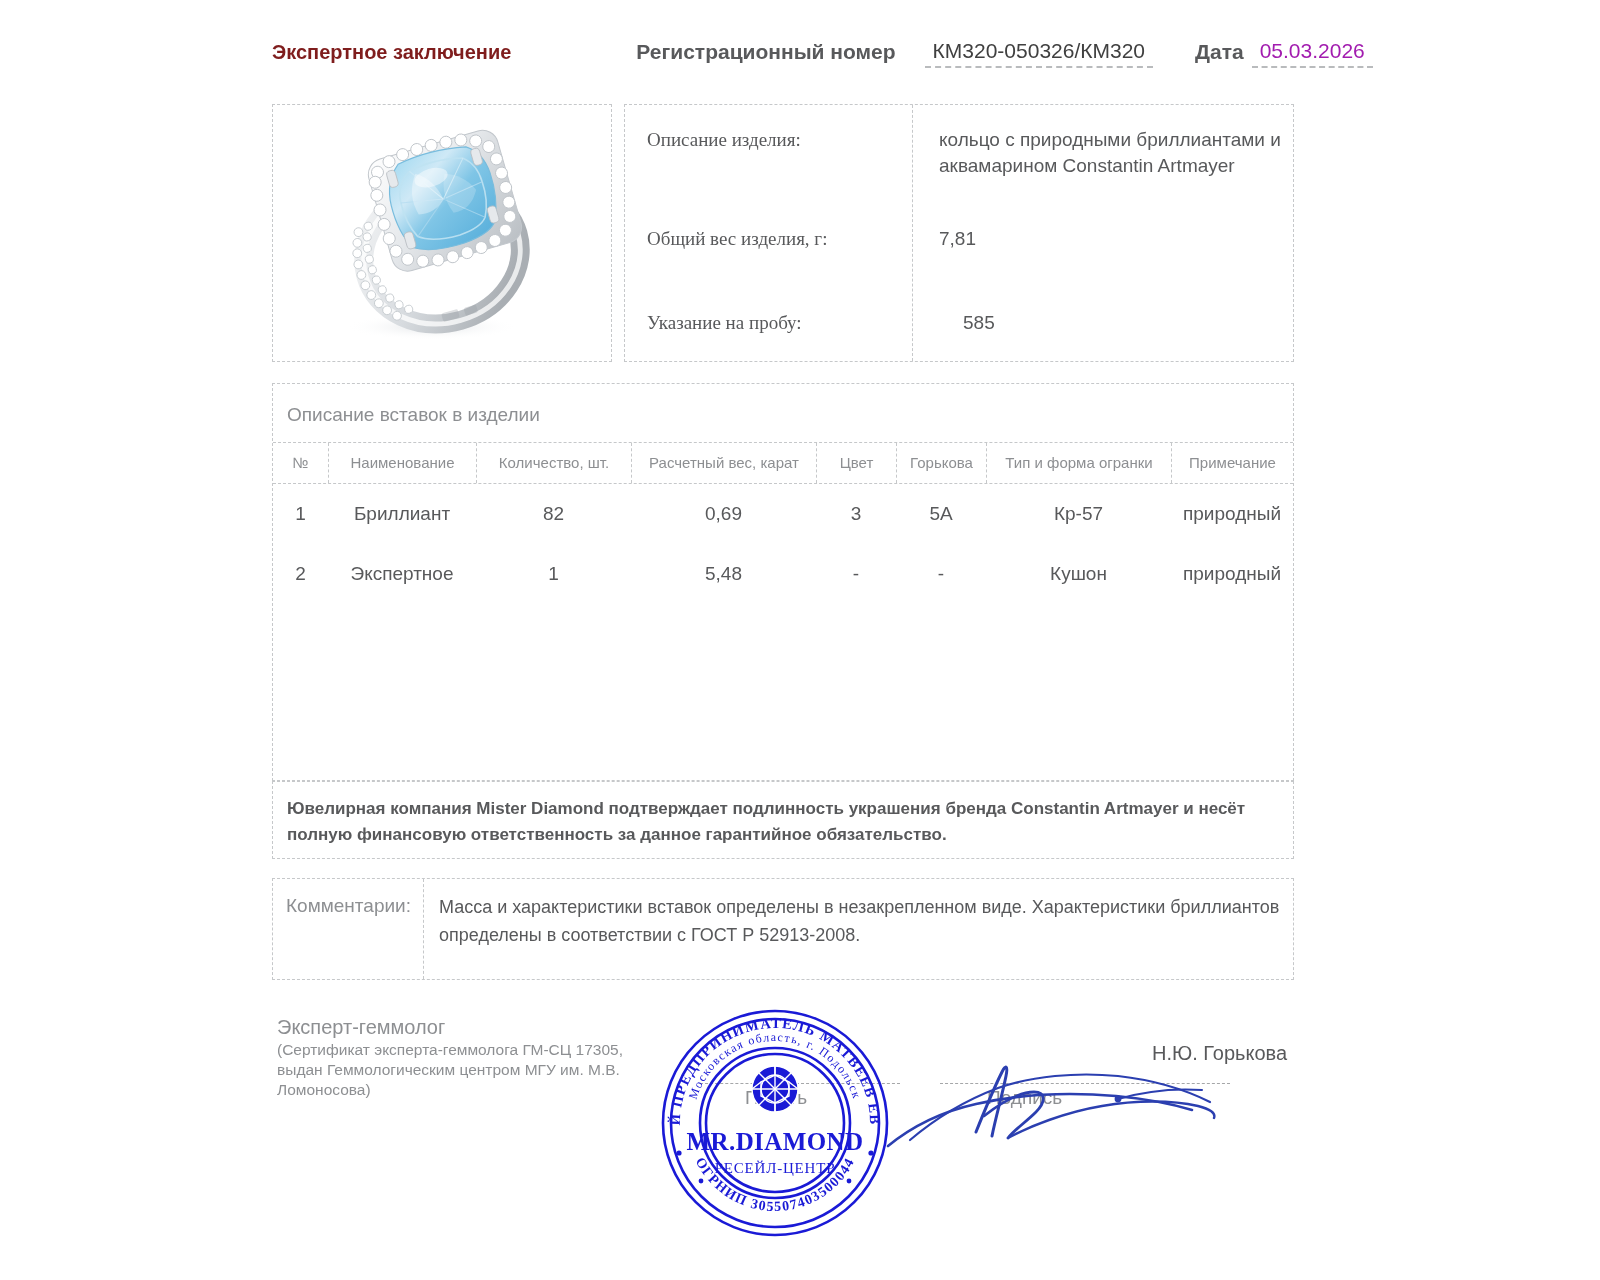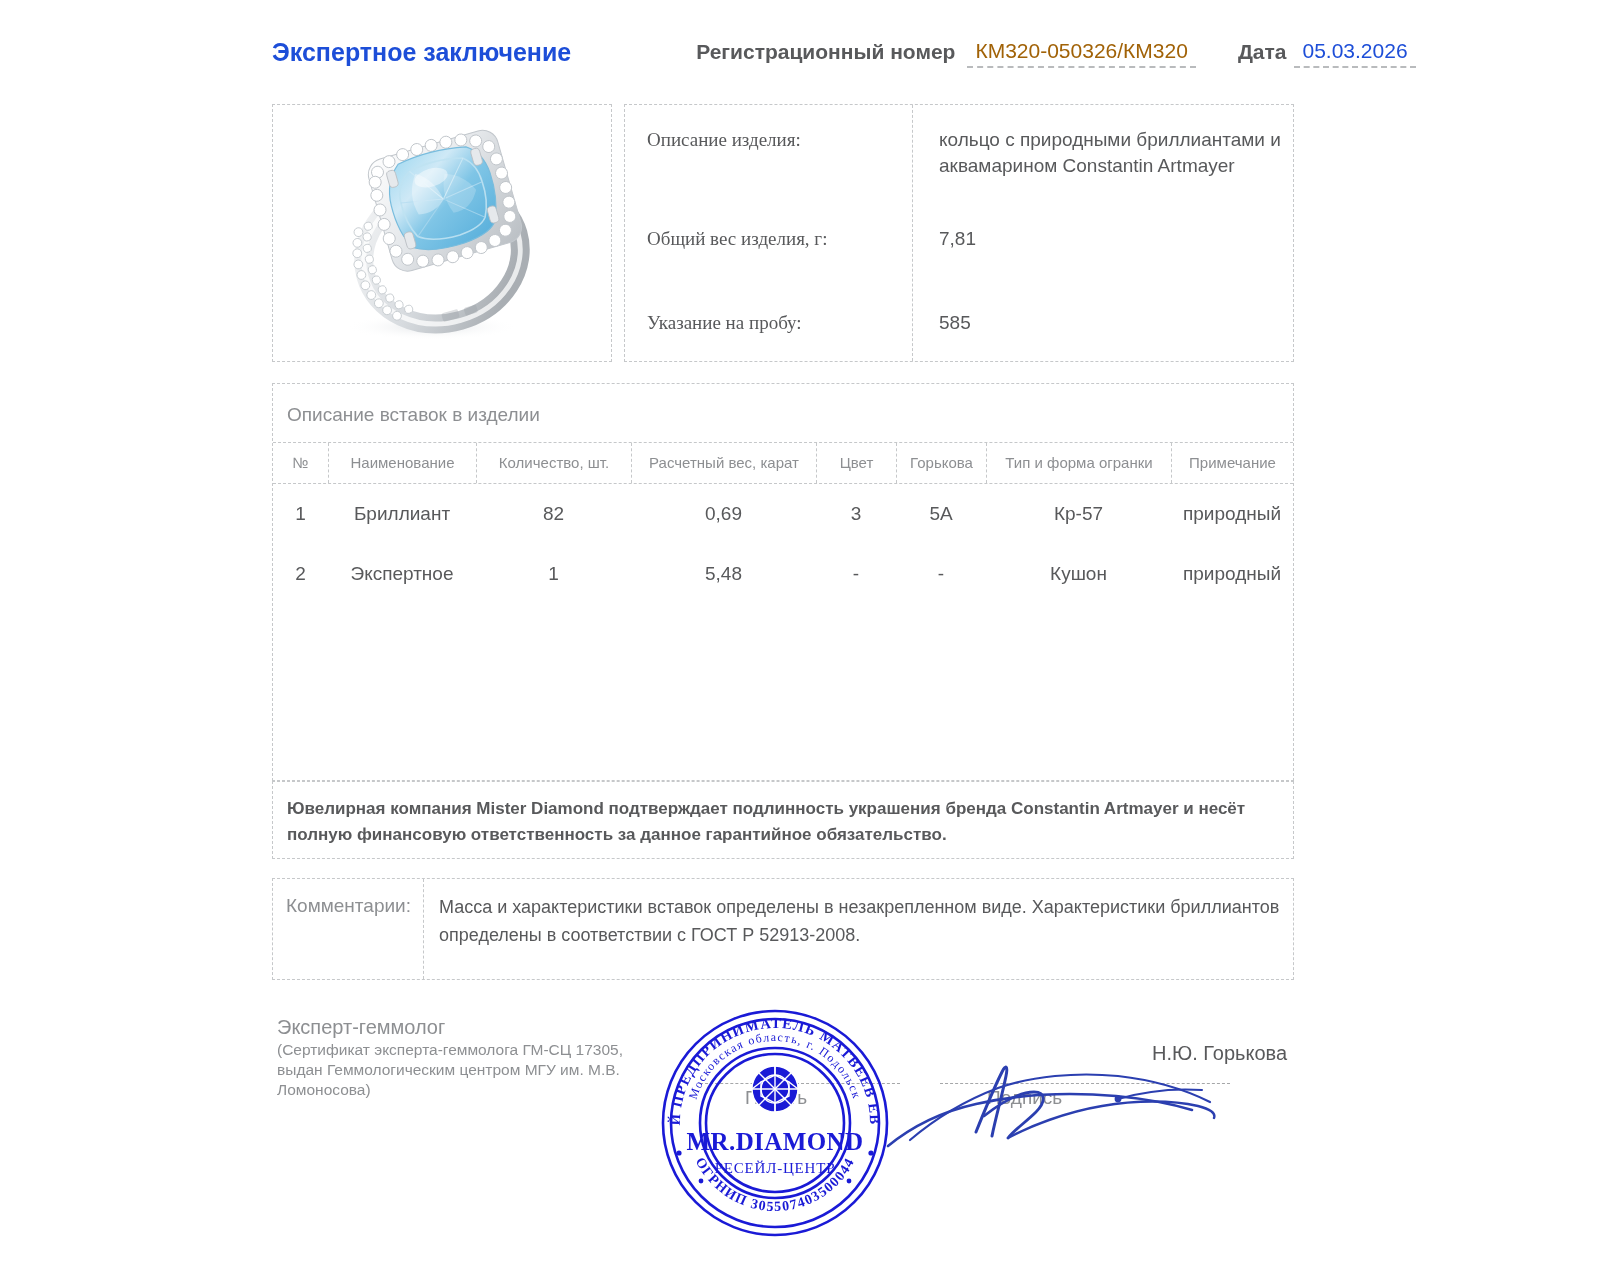--- a/index.html
+++ b/index.html
@@ -26,54 +26,54 @@
   .header {
     position: absolute;
     left: 272px;
     top: 38px;
     width: 1022px;
     height: 40px;
     display: flex;
     align-items: flex-start;
   }
   .hdr-title {
-    font-size: 25px;
+    font-size: 20px;
     font-weight: bold;
-    color: #1d4ed8;
+    color: #7f1d1d;
     white-space: nowrap;
     margin-right: 125px;
     line-height: 28px;
   }
   .hdr-reg-label {
     font-size: 21px;
     font-weight: bold;
     color: #58595b;
     white-space: nowrap;
     line-height: 28px;
   }
   .hdr-reg-value {
     font-size: 21px;
-    color: #a16207;
+    color: #404040;
     white-space: nowrap;
     border-bottom: 2px dashed #b9bbbd;
     padding: 0 8px 3px 8px;
-    margin-left: 12px;
+    margin-left: 29px;
     line-height: 25px;
   }
   .hdr-date-label {
     font-size: 21px;
     font-weight: bold;
     color: #58595b;
     white-space: nowrap;
     margin-left: 42px;
     line-height: 28px;
   }
   .hdr-date-value {
     font-size: 21px;
-    color: #1d4ed8;
+    color: #a21caf;
     white-space: nowrap;
     border-bottom: 2px dashed #b9bbbd;
     padding: 0 8px 3px 8px;
     margin-left: 8px;
     line-height: 25px;
   }
 
   
   .dframe {
     position: absolute;
@@ -121,21 +121,21 @@
     flex: 1;
     box-sizing: border-box;
     padding-left: 27px;
     font-size: 19px;
     color: #58595b;
     line-height: 26px;
   }
   .r-desc  { top: 22px; }
   .r-weight{ top: 121px; }
   .r-metal { top: 163px; }
-  .r-assay { top: 205px; }
+  .r-assay { top: 205px; gap: 24px; }
 
   
   .table-box { left: 272px; top: 383px; width: 1022px; height: 398px; }
   .table-title {
     position: absolute;
     left: 14px;
     top: 19px;
     font-size: 19px;
     color: #8d8f92;
     line-height: 24px;

